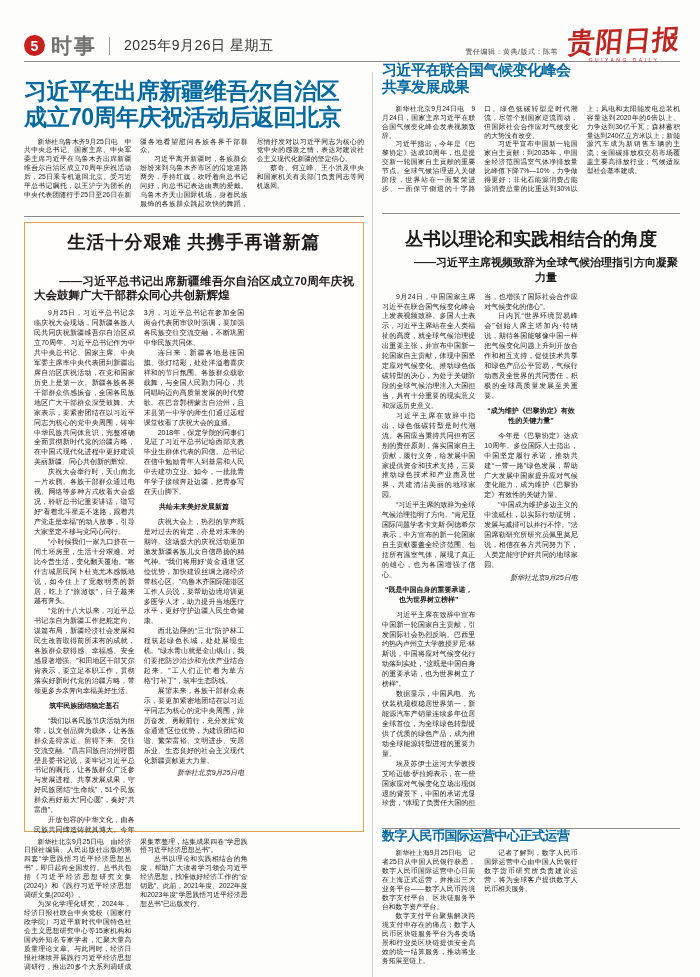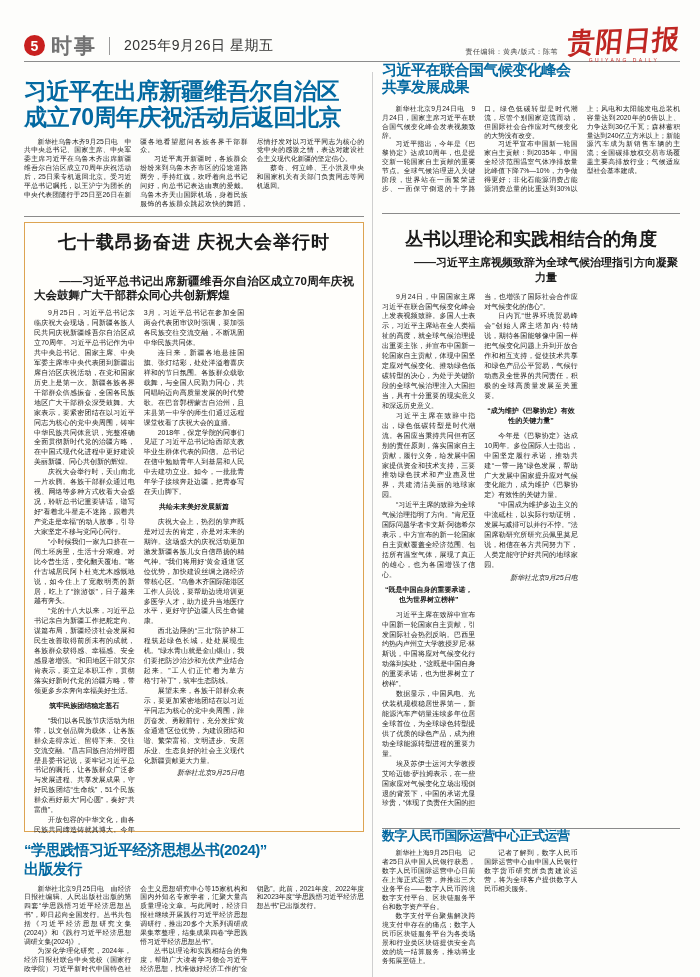--- a/index.html
+++ b/index.html
@@ -101,44 +101,40 @@
       </div>
       <div class="body-cols h74">
           <p class="blk blk-p">新华社乌鲁木齐9月25日电　中共中央总书记、国家主席、中央军委主席习近平在乌鲁木齐出席新疆维吾尔自治区成立70周年庆祝活动后，25日乘专机返回北京。受习近平总书记嘱托，以王沪宁为团长的中央代表团随行于25日至26日在新疆各地看望慰问各族各界干部群众。</p>
           <p class="blk blk-p">习近平离开新疆时，各族群众纷纷来到乌鲁木齐市区的沿途道路两旁，手持红旗，欢呼着向总书记问好，向总书记表达由衷的爱戴。乌鲁木齐天山国际机场，身着民族服饰的各族群众跳起欢快的舞蹈，尽情抒发对以习近平同志为核心的党中央的感激之情，表达对建设社会主义现代化新疆的坚定信心。</p>
           <p class="blk blk-p">蔡奇、何立峰、王小洪及中央和国家机关有关部门负责同志等同机返回。</p>
         </div>
 
       <hr class="rule mt6">
 
       <div class="feature-box">
-        <div class="hl-b">七十载昂扬奋进  庆祝大会举行时</div>
+        <div class="hl-b">生活十分艰难  共携手再谱新篇</div>
         <div class="sub-b">——习近平总书记出席新疆维吾尔自治区成立70周年庆祝大会鼓舞广大干部群众同心共创新辉煌</div>
         <div class="fb-body">
             <p class="blk blk-p">9月25日，习近平总书记亲临庆祝大会现场，同新疆各族人民共同庆祝新疆维吾尔自治区成立70周年。习近平总书记作为中共中央总书记、国家主席、中央军委主席率中央代表团到新疆出席自治区庆祝活动，在党和国家历史上是第一次。新疆各族各界干部群众倍感振奋，全国各民族地区广大干部群众深受鼓舞。大家表示，要紧密团结在以习近平同志为核心的党中央周围，铸牢中华民族共同体意识，完整准确全面贯彻新时代党的治疆方略，在中国式现代化进程中更好建设美丽新疆、同心共创新的辉煌。</p>
             <p class="blk blk-p">庆祝大会举行时，天山南北一片欢腾。各族干部群众通过电视、网络等多种方式收看大会盛况，聆听总书记重要讲话，谱写好“看着北斗星走不迷路，跟着共产党走是幸福”的动人故事，引导大家坚定不移与党同心同行。</p>
             <p class="blk blk-p">“小时候我们一家九口挤在一间土坯房里，生活十分艰难。对比今昔生活，变化翻天覆地。”喀什古城居民阿卜杜克尤木感慨地说，如今住上了宽敞明亮的新居，吃上了“旅游饭”，日子越来越有奔头。</p>
             <p class="blk blk-p">“党的十八大以来，习近平总书记亲自为新疆工作把舵定向、谋篇布局，新疆经济社会发展和民生改善取得前所未有的成就，各族群众获得感、幸福感、安全感显著增强。”和田地区干部艾尔肯表示，要立足本职工作，贯彻落实好新时代党的治疆方略，带领更多乡亲奔向幸福美好生活。</p>
             <p class="blk blk-h">筑牢民族团结稳定基石</p>
             <p class="blk blk-p">“我们以各民族节庆活动为纽带，以文创品牌为载体，让各族群众走得亲近、留得下来、交往交流交融。”昌吉回族自治州呼图壁县委书记说，要牢记习近平总书记的嘱托，让各族群众广泛参与发展进程、共享发展成果，守好民族团结“生命线”，51个民族群众画好最大“同心圆”，奏好“共富曲”。</p>
             <p class="blk blk-p">开放包容的中华文化，由各民族共同缔造铸就其博大。今年3月，习近平总书记在参加全国两会代表团审议时强调，要加强各民族交往交流交融，不断巩固中华民族共同体。</p>
             <p class="blk blk-p">连日来，新疆各地悬挂国旗、张灯结彩，处处洋溢着喜庆祥和的节日氛围。各族群众载歌载舞，与全国人民勠力同心，共同唱响迈向高质量发展的时代赞歌。在巴音郭楞蒙古自治州，且末县第一中学的师生们通过远程课堂收看了庆祝大会的直播。</p>
             <p class="blk blk-p">2018年，保定学院的同事们见证了习近平总书记给西部支教毕业生群体代表的回信。总书记在信中勉励青年人到基层和人民中去建功立业。如今，一批批青年学子接续奔赴边疆，把青春写在天山脚下。</p>
             <p class="blk blk-h">共绘未来美好发展新篇</p>
             <p class="blk blk-p">庆祝大会上，热烈的掌声既是对过去的肯定，亦是对未来的期许。这场盛大的庆祝活动更加激发新疆各族儿女自信昂扬的精气神。“我们将用好‘黄金通道’区位优势，加快建设丝绸之路经济带核心区。”乌鲁木齐国际陆港区工作人员说，要帮助边境培训更多医学人才，助力提升当地医疗水平，更好守护边疆人民生命健康。</p>
             <p class="blk blk-p">西北边陲的“三北”防护林工程筑起绿色长城，处处展现生机。“绿水青山就是金山银山，我们要把防沙治沙和光伏产业结合起来。”工人们正忙着为草方格“打补丁”，筑牢生态防线。</p>
             <p class="blk blk-p">展望未来，各族干部群众表示，要更加紧密地团结在以习近平同志为核心的党中央周围，踔厉奋发、勇毅前行，充分发挥“黄金通道”区位优势，为建设团结和谐、繁荣富裕、文明进步、安居乐业、生态良好的社会主义现代化新疆贡献更大力量。</p>
             <p class="blk blk-sig">新华社北京9月25日电</p>
           </div>
       </div>
 
-      <div class="headline hl-c">
-        <div>“学思践悟习近平经济思想丛书(2024)”</div>
-        <div>出版发行</div>
-      </div>
       <div class="body-cols grow-clip">
           <p class="blk blk-p">新华社北京9月25日电　由经济日报社编辑、人民出版社出版的第四套“学思践悟习近平经济思想丛书”，即日起向全国发行。丛书共包括《习近平经济思想研究文集(2024)》和《践行习近平经济思想调研文集(2024)》。</p>
           <p class="blk blk-p">为深化学理化研究，2024年，经济日报社联合中央党校（国家行政学院）习近平新时代中国特色社会主义思想研究中心等15家机构和国内外知名专家学者，汇聚大量高质量理论文章。与此同时，经济日报社继续开展践行习近平经济思想调研行，推出20多个大系列调研成果集萃整理，结集成果四卷“学思践悟习近平经济思想丛书”。</p>
           <p class="blk blk-p">丛书以理论和实践相结合的角度，帮助广大读者学习领会习近平经济思想，找准做好经济工作的“金钥匙”。此前，2021年度、2022年度和2023年度“学思践悟习近平经济思想丛书”已出版发行。</p>
         </div>
     </div>
 
     <div class="page-vr"></div>
 
     <div class="col-r">

